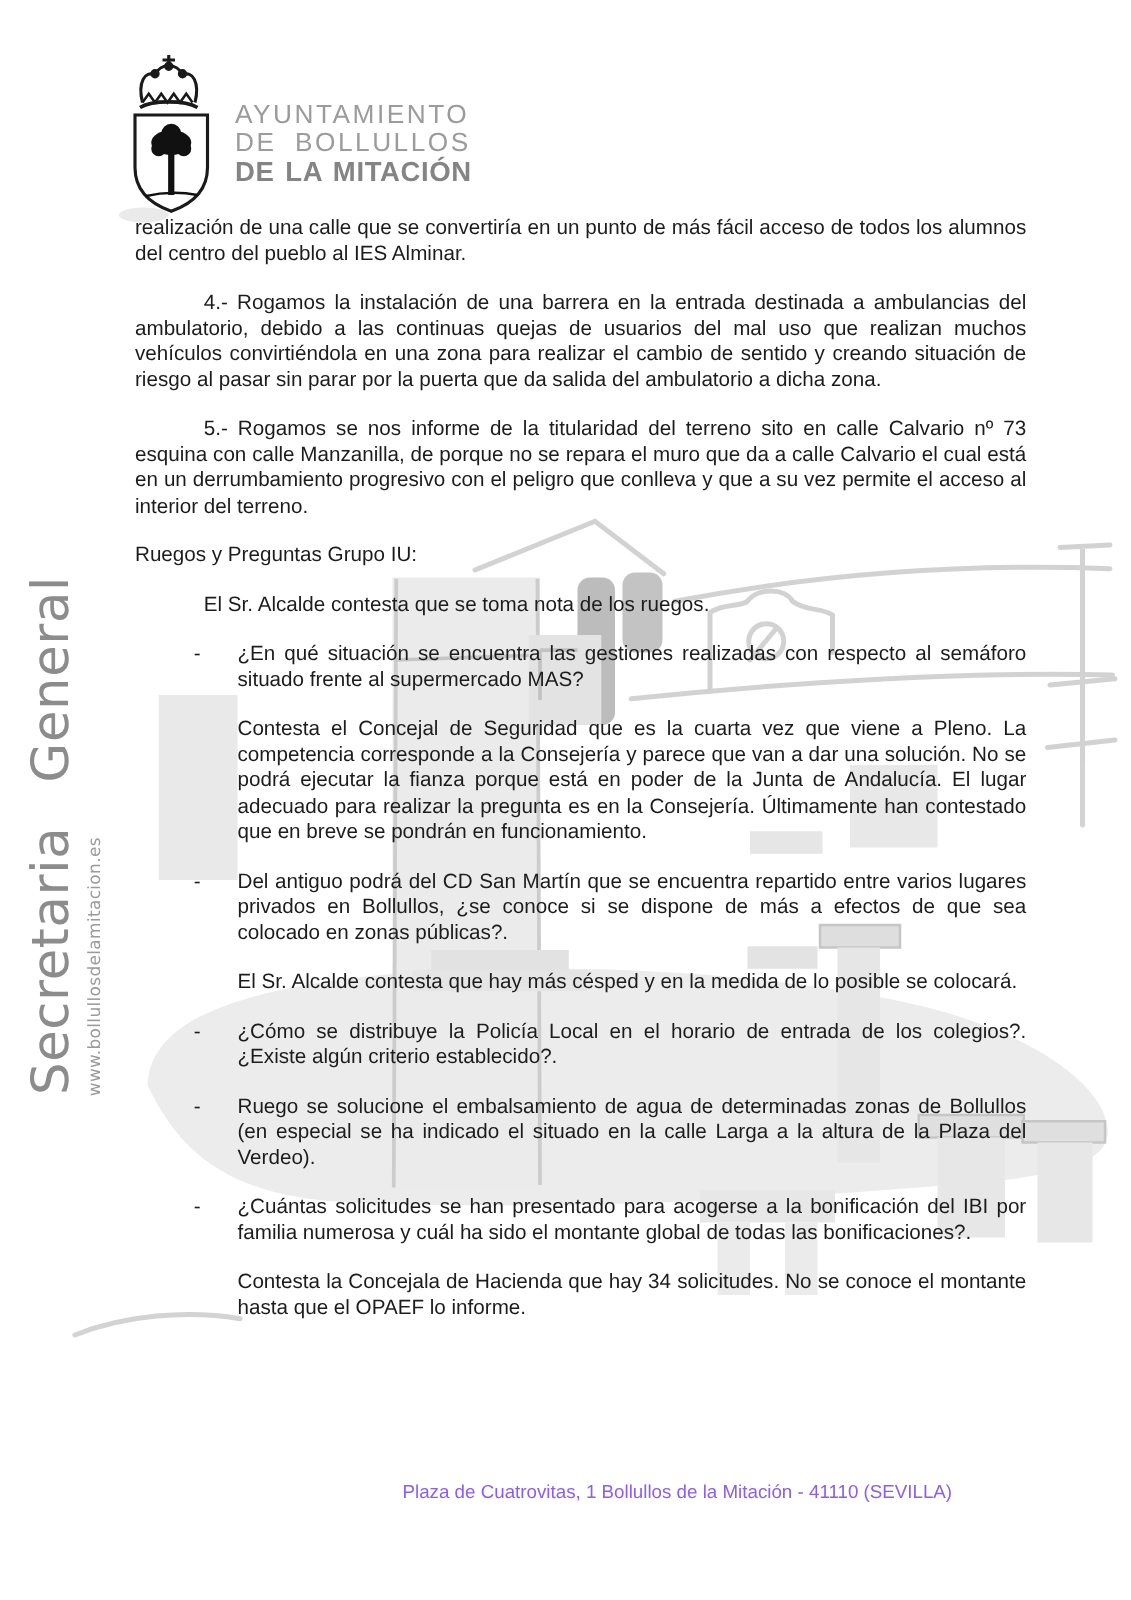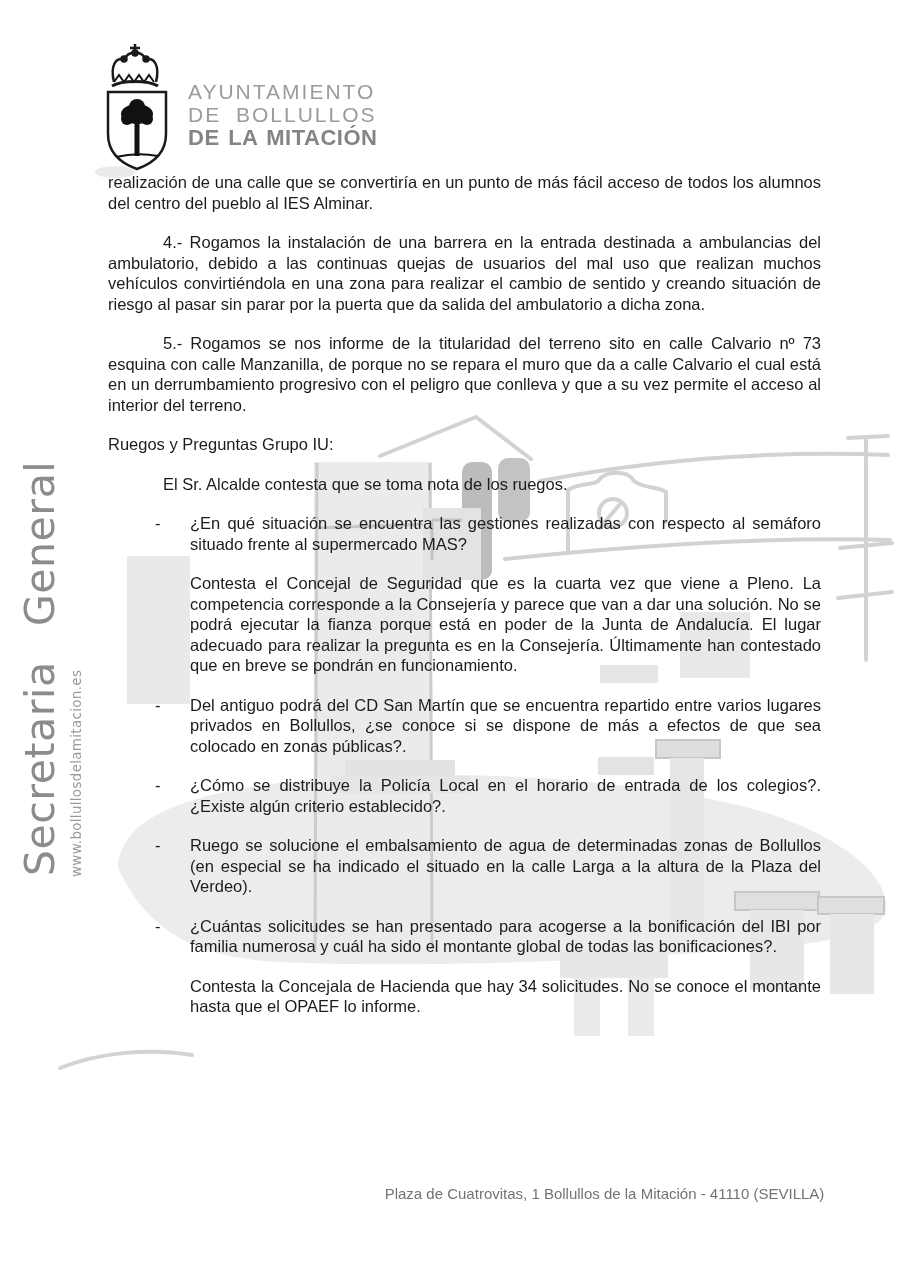--- a/index.html
+++ b/index.html
@@ -33,21 +33,21 @@
   }
   .p { margin:19px 0 0 0; text-align:justify; }
   .p:first-child { margin-top:0; }
   .p.tab { text-indent:55px; }
   .p.bullet, .p.answer { margin-left:82px; }
   .p.bullet { position:relative; }
   .dash { position:absolute; left:-35px; top:0; }
   
   .footer {
     position:absolute; left:322px; top:1182px; width:565px; z-index:2;
-    text-align:center; font-size:15px; line-height:24px; color:#737373;
+    text-align:left; font-size:15px; line-height:24px; color:#8b5cf6;
   }
 </style>
 </head>
 <body>
 
 <div class="page">
 
   <svg class="watermark" width="905" height="1280" viewBox="0 0 905 1280">
 
     <path fill="#ececec" d="M118,868 C120,818 185,792 305,780 C470,766 645,782 742,806
@@ -134,20 +134,21 @@
 
   <div class="doc-body">
       <div class="p flow"><span>realización de una calle que se convertiría en un punto de más fácil acceso de todos los alumnos del centro del pueblo al IES Alminar.</span></div>
       <div class="p tab"><span>4.- Rogamos la instalación de una barrera en la entrada destinada a ambulancias del ambulatorio, debido a las continuas quejas de usuarios del mal uso que realizan muchos vehículos convirtiéndola en una zona para realizar el cambio de sentido y creando situación de riesgo al pasar sin parar por la puerta que da salida del ambulatorio a dicha zona.</span></div>
       <div class="p tab"><span>5.- Rogamos se nos informe de la titularidad del terreno sito en calle Calvario nº 73 esquina con calle Manzanilla, de porque no se repara el muro que da a calle Calvario el cual está en un derrumbamiento progresivo con el peligro que conlleva y que a su vez permite el acceso al interior del terreno.</span></div>
       <div class="p flow"><span>Ruegos y Preguntas Grupo IU:</span></div>
       <div class="p tab"><span>El Sr. Alcalde contesta que se toma nota de los ruegos.</span></div>
       <div class="p bullet"><span class="dash">-</span><span>¿En qué situación se encuentra las gestiones realizadas con respecto al semáforo situado frente al supermercado MAS?</span></div>
       <div class="p answer"><span>Contesta el Concejal de Seguridad que es la cuarta vez que viene a Pleno. La competencia corresponde a la Consejería y parece que van a dar una solución. No se podrá ejecutar la fianza porque está en poder de la Junta de Andalucía. El lugar adecuado para realizar la pregunta es en la Consejería. Últimamente han contestado que en breve se pondrán en funcionamiento.</span></div>
       <div class="p bullet"><span class="dash">-</span><span>Del antiguo podrá del CD San Martín que se encuentra repartido entre varios lugares privados en Bollullos, ¿se conoce si se dispone de más a efectos de que sea colocado en zonas públicas?.</span></div>
+      <div class="p answer"><span>El Sr. Alcalde contesta que hay más césped y en la medida de lo posible se colocará.</span></div>
       <div class="p bullet"><span class="dash">-</span><span>¿Cómo se distribuye la Policía Local en el horario de entrada de los colegios?. ¿Existe algún criterio establecido?.</span></div>
       <div class="p bullet"><span class="dash">-</span><span>Ruego se solucione el embalsamiento de agua de determinadas zonas de Bollullos (en especial se ha indicado el situado en la calle Larga a la altura de la Plaza del Verdeo).</span></div>
       <div class="p bullet"><span class="dash">-</span><span>¿Cuántas solicitudes se han presentado para acogerse a la bonificación del IBI por familia numerosa y cuál ha sido el montante global de todas las bonificaciones?.</span></div>
       <div class="p answer"><span>Contesta la Concejala de Hacienda que hay 34 solicitudes. No se conoce el montante hasta que el OPAEF lo informe.</span></div>
     </div>
 
   <div class="footer">
     <div>Plaza de Cuatrovitas, 1 Bollullos de la Mitación - 41110 (SEVILLA)</div>
   </div>
 

